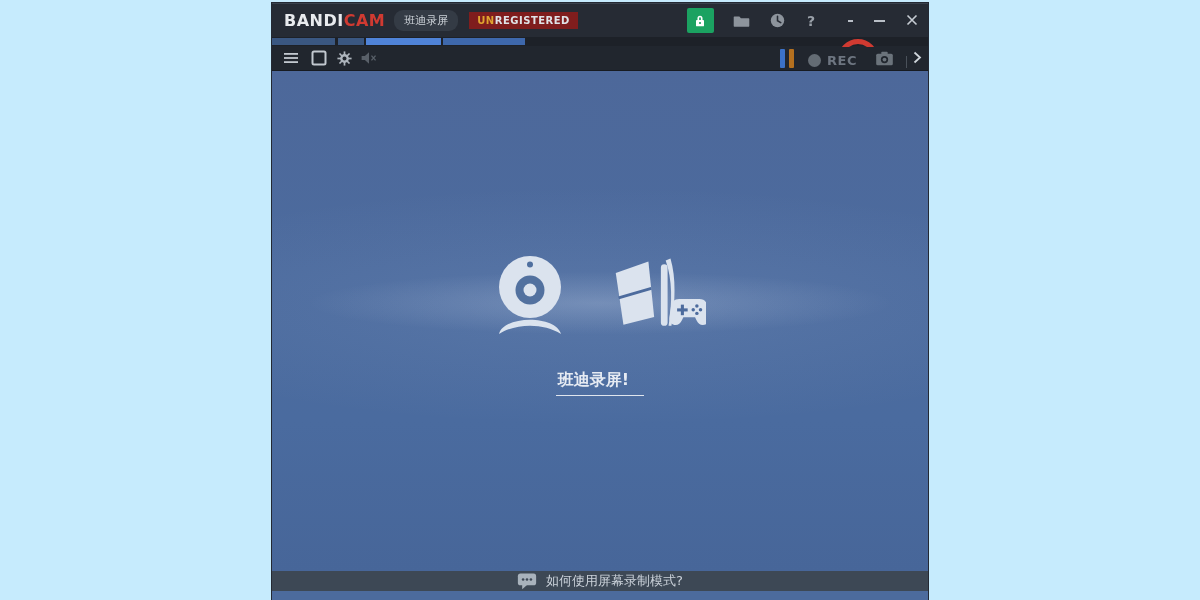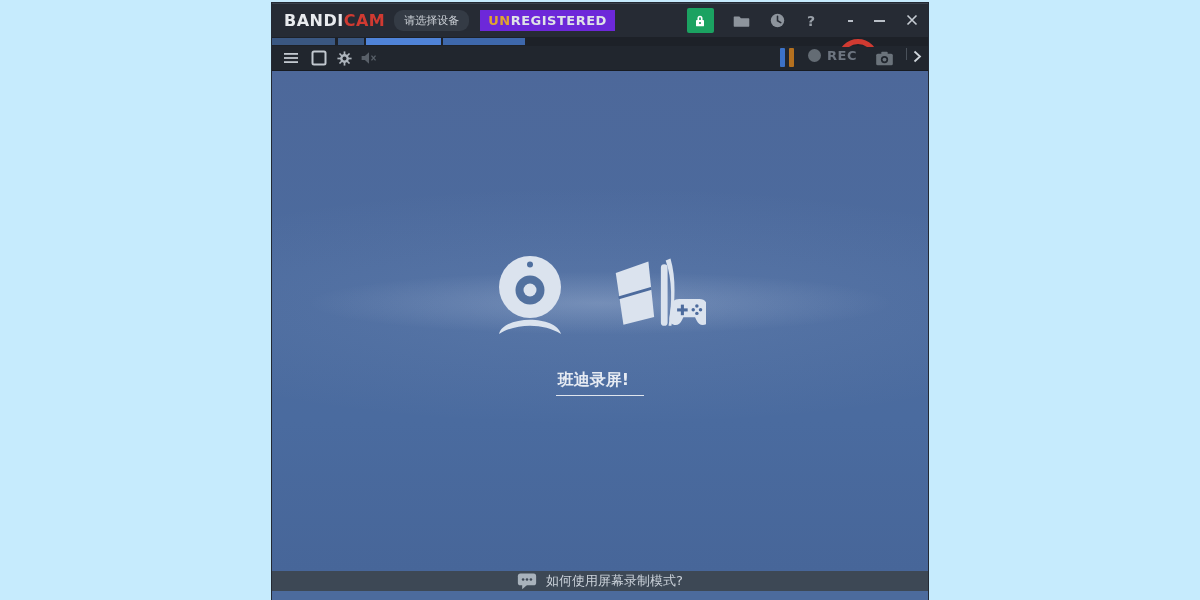--- a/index.html
+++ b/index.html
@@ -7,21 +7,21 @@
   .window{position:absolute;left:272px;top:3px;width:656px;height:600px;
     background:#4c6b9d;box-shadow:0 0 0 1px #242933;}
 
   
   .titlebar{position:relative;height:34px;background:#262b34;border-top:1px solid #3b424d;
     display:flex;align-items:center;box-sizing:border-box;padding:0 10px 0 12px;}
   .brand{font-size:16px;font-weight:bold;letter-spacing:.5px;color:#e9ebee;}
   .brand .red{color:#d03a31;}
   .edition-pill{margin-left:9px;background:#343b45;color:#ced3d9;font-size:11px;
     padding:3px 10px;border-radius:9px;white-space:nowrap;}
-  .license{margin-left:11px;background:#6d28d9;padding:3px 8px;font-size:13px;
+  .license{margin-left:11px;background:#7f1d1d;padding:3px 8px;font-size:10px;
     font-weight:bold;letter-spacing:.5px;white-space:nowrap;}
   .license .un{color:#e0a42f;}
   .license .reg{color:#dfe3e7;}
   .tb-right{margin-left:auto;display:flex;align-items:center;gap:19px;}
   .lock-btn{width:27px;height:25px;background:#1ba261;border-radius:2px;
     display:flex;align-items:center;justify-content:center;cursor:pointer;}
   .tb-icon{width:17px;height:17px;display:flex;align-items:center;justify-content:center;}
   .help-q{color:#9aa1a9;font-size:14px;font-weight:bold;padding:0 2px;}
   .winctl{display:flex;align-items:center;gap:21px;margin-left:12px;}
   .dash-s{display:block;width:5px;height:2px;background:#b9bfc7;}
@@ -36,21 +36,21 @@
   .seg.c{left:171px;width:82px;background:#3e68ac;}
   .arc-clip{position:absolute;left:566px;top:1px;width:40px;height:9px;overflow:hidden;z-index:3;}
   .arc{position:absolute;left:0;top:1px;width:30px;height:30px;border:5px solid #d03a31;
     border-radius:50%;background:transparent;}
 
   
   .toolbar{height:25px;background:#21262e;display:flex;align-items:center;
     padding:0 6px 0 8px;box-sizing:border-box;border-bottom:1px solid #171b21;}
   .tool{width:22px;height:20px;display:flex;align-items:center;justify-content:center;margin-right:3px;}
   .tool.menu{margin-right:6px;}
-  .tbar-right{margin-left:auto;display:flex;align-items:flex-start;}
+  .tbar-right{margin-left:auto;display:flex;align-items:flex-end;}
   .meter{display:flex;gap:4px;margin-right:14px;}
   .meter .bar{width:5px;height:19px;border-radius:1px;}
   .bar.blu{background:#3c72c8;}
   .bar.org{background:#b4701f;}
   .rec{display:flex;align-items:center;gap:6px;margin-right:16px;}
   .rec-dot{width:13px;height:13px;border-radius:50%;background:#646c74;}
   .rec-label{color:#6d7580;font-size:13px;font-weight:bold;letter-spacing:.5px;}
   .vsep{width:1px;height:12px;background:#4a515a;margin:0 6px 0 8px;}
 
   
@@ -72,21 +72,21 @@
 </style>
 </head>
 <body>
 
 <div class="window">
 
   <div class="titlebar">
     <div class="brand">
       <span>BANDI</span><span class="red">CAM</span>
     </div>
-    <div class="edition-pill">请选择设备</div>
+    <div class="edition-pill">班迪录屏</div>
     <div class="license">
       <span class="un">UN</span><span class="reg">REGISTERED</span>
     </div>
 
     <div class="tb-right">
       <div class="lock-btn">
         <span class="tb-icon">
           <svg width="16" height="16" viewBox="0 0 24 24">
             <path fill="#ffffff" d="M8.2,7.8a3.8,3.8 0 0 1 7.6,0 v3.4 h-2.5 v-3.4 a1.3,1.3 0 0 0 -2.6,0 v3.4 H8.2 z"></path>
             <rect x="6" y="10.6" width="12" height="9.4" rx="1.3" fill="#ffffff"></rect>

